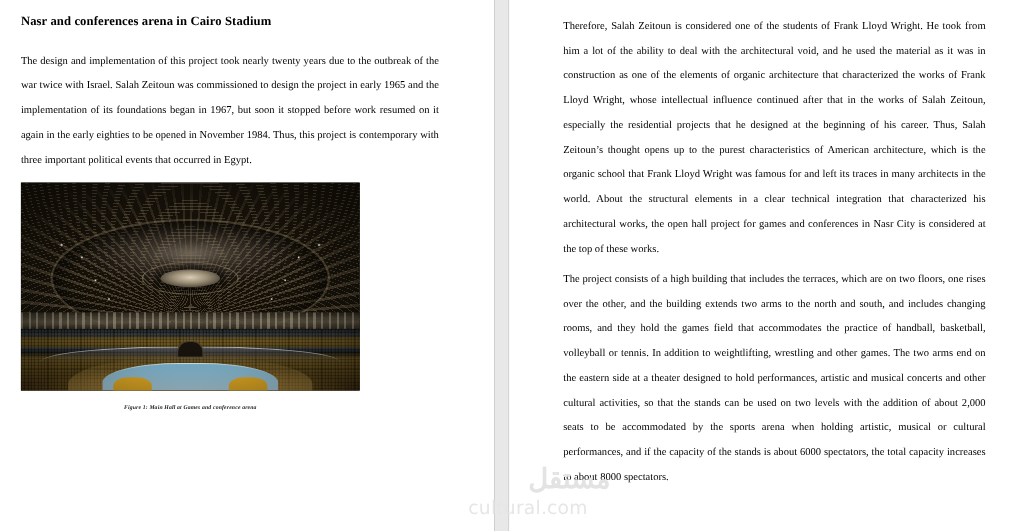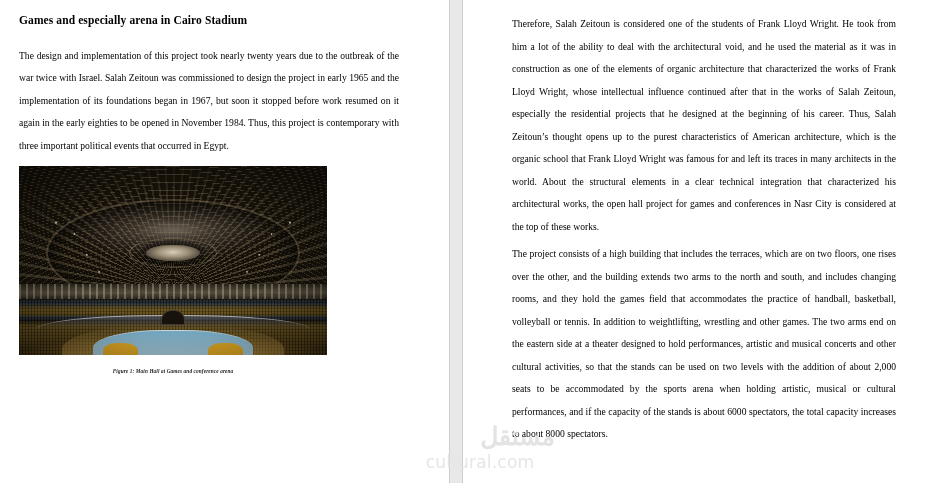--- a/index.html
+++ b/index.html
@@ -302,21 +302,21 @@
   }
 </style>
 </head>
 <body>
 
 <div id="doc-spread">
 
   <div class="page page-left">
     <div class="page-body-left">
 
-      <h1 class="doc-heading">Games and especially arena in Cairo Stadium</h1>
+      <h1 class="doc-heading">Nasr and conferences arena in Cairo Stadium</h1>
 
 
       <p class="para">The design and implementation of this project took nearly twenty years due to the outbreak of the war twice with Israel. Salah Zeitoun was commissioned to design the project in early 1965 and the implementation of its foundations began in 1967, but soon it stopped before work resumed on it again in the early eighties to be opened in November 1984. Thus, this project is contemporary with three important political events that occurred in Egypt.</p>
 
       <figure class="doc-figure">
         <div class="figure-image">
           <div class="arena">
             <div class="arena-ribs"></div>
             <div class="arena-rings"></div>
             <div class="arena-vault-edge"></div>

